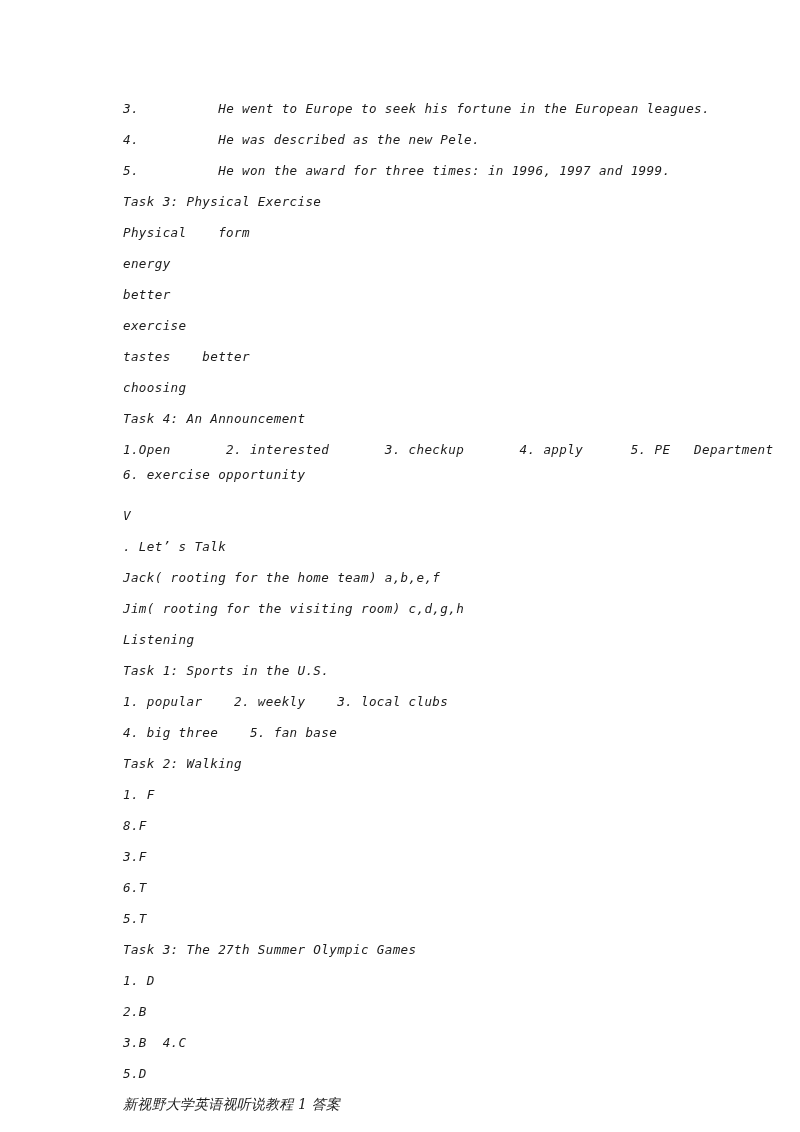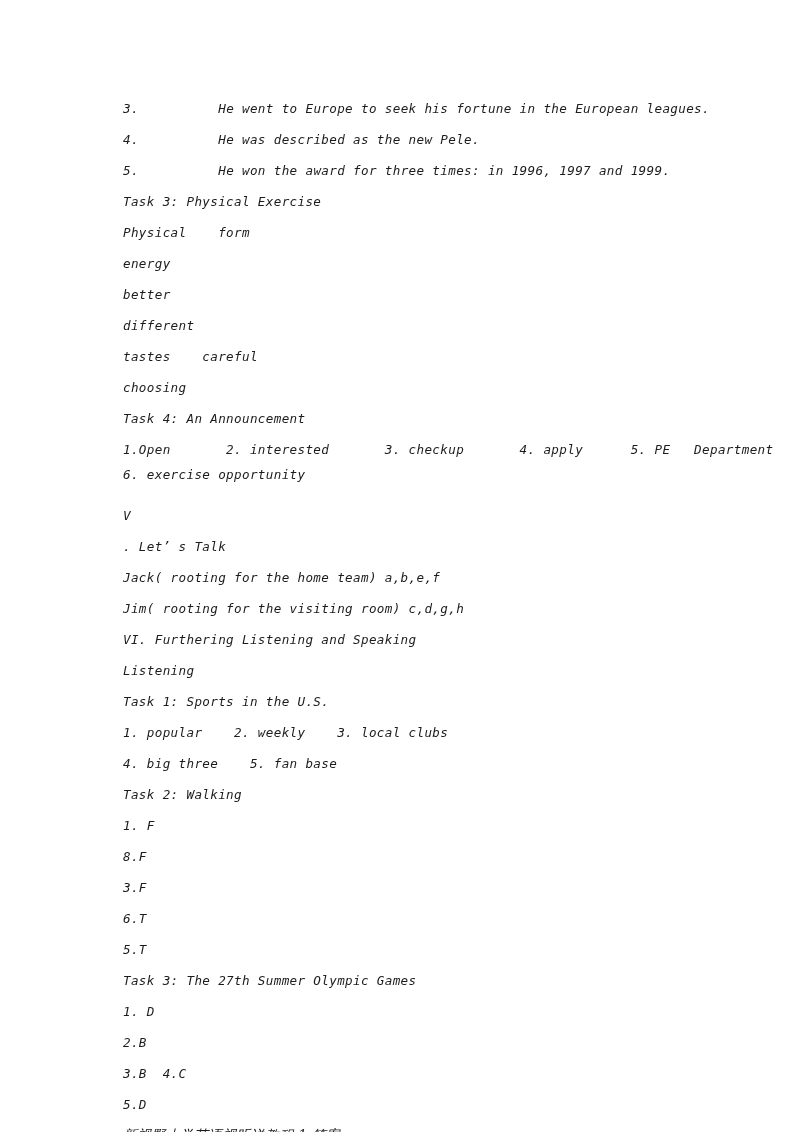--- a/index.html
+++ b/index.html
@@ -67,36 +67,35 @@
   <div class="doc-body">
 
     <div class="line">3.	    He went to Europe to seek his fortune in the European leagues.</div>
     <div class="line">4.	    He was described as the new Pele.</div>
     <div class="line">5.	    He won the award for three times: in 1996, 1997 and 1999.</div>
 
     <div class="line">Task 3: Physical Exercise</div>
     <div class="line">Physical    form</div>
     <div class="line">energy</div>
     <div class="line">better</div>
-    <div class="line">different</div>
-    <div class="line">tastes    careful</div>
+    <div class="line">exercise</div>
+    <div class="line">tastes    better</div>
     <div class="line">choosing</div>
 
     <div class="line">Task 4: An Announcement</div>
     <div class="line tight-top">1.Open       2. interested       3. checkup       4. apply      5. PE   Department</div>
     <div class="line tight">6. exercise opportunity</div>
     <div class="gap-after"></div>
 
     <div class="line">V</div>
     <div class="line">. Let’ s Talk</div>
 
     <div class="line">Jack( rooting for the home team) a,b,e,f</div>
     <div class="line">Jim( rooting for the visiting room) c,d,g,h</div>
 
-    <div class="line">VI. Furthering Listening and Speaking</div>
     <div class="line">Listening</div>
 
     <div class="line">Task 1: Sports in the U.S.</div>
     <div class="line">1. popular    2. weekly    3. local clubs</div>
     <div class="line">4. big three    5. fan base</div>
 
     <div class="line">Task 2: Walking</div>
     <div class="line">1. F</div>
     <div class="line">8.F</div>
     <div class="line">3.F</div>

